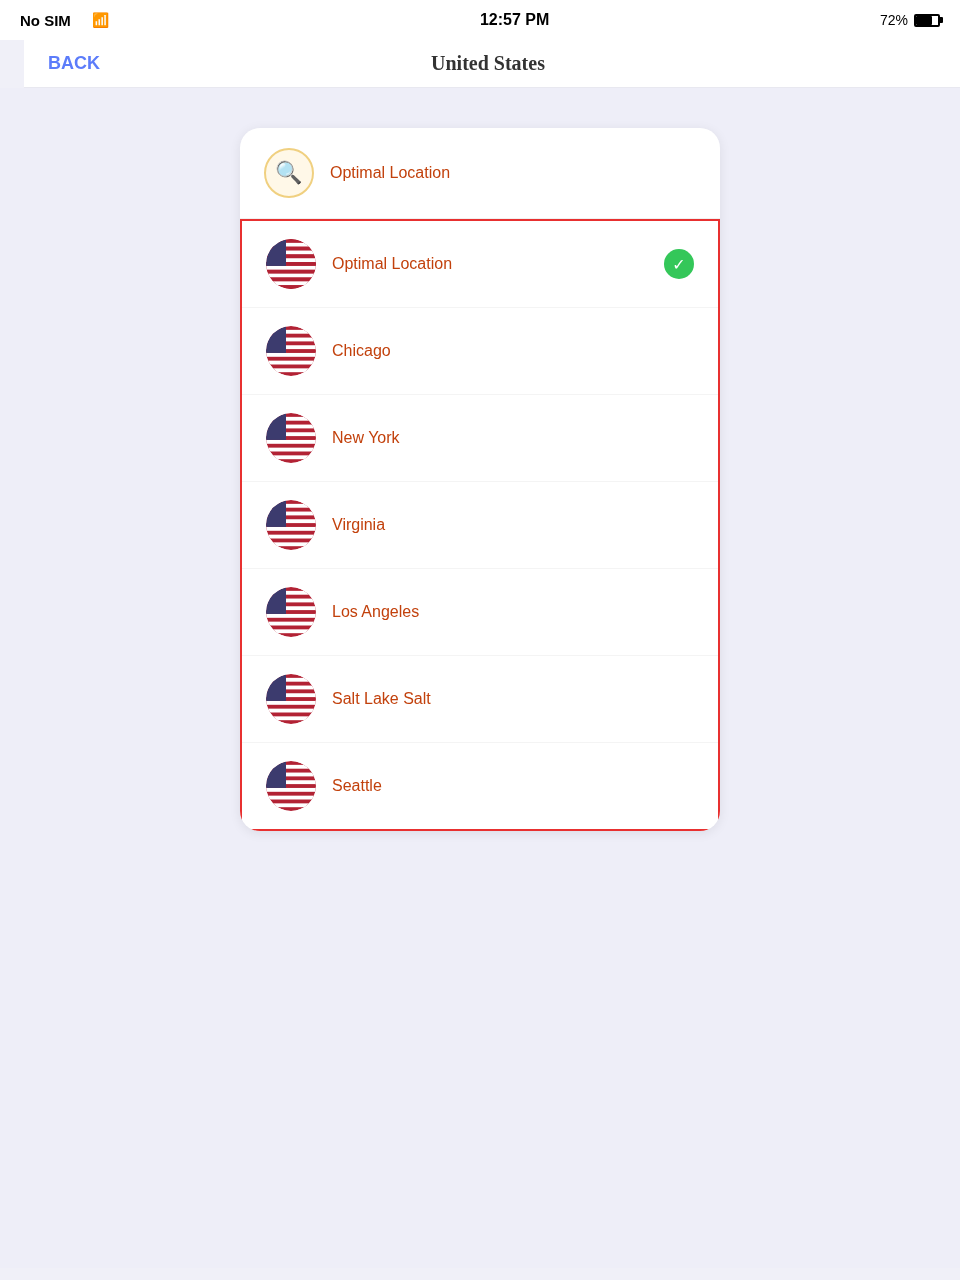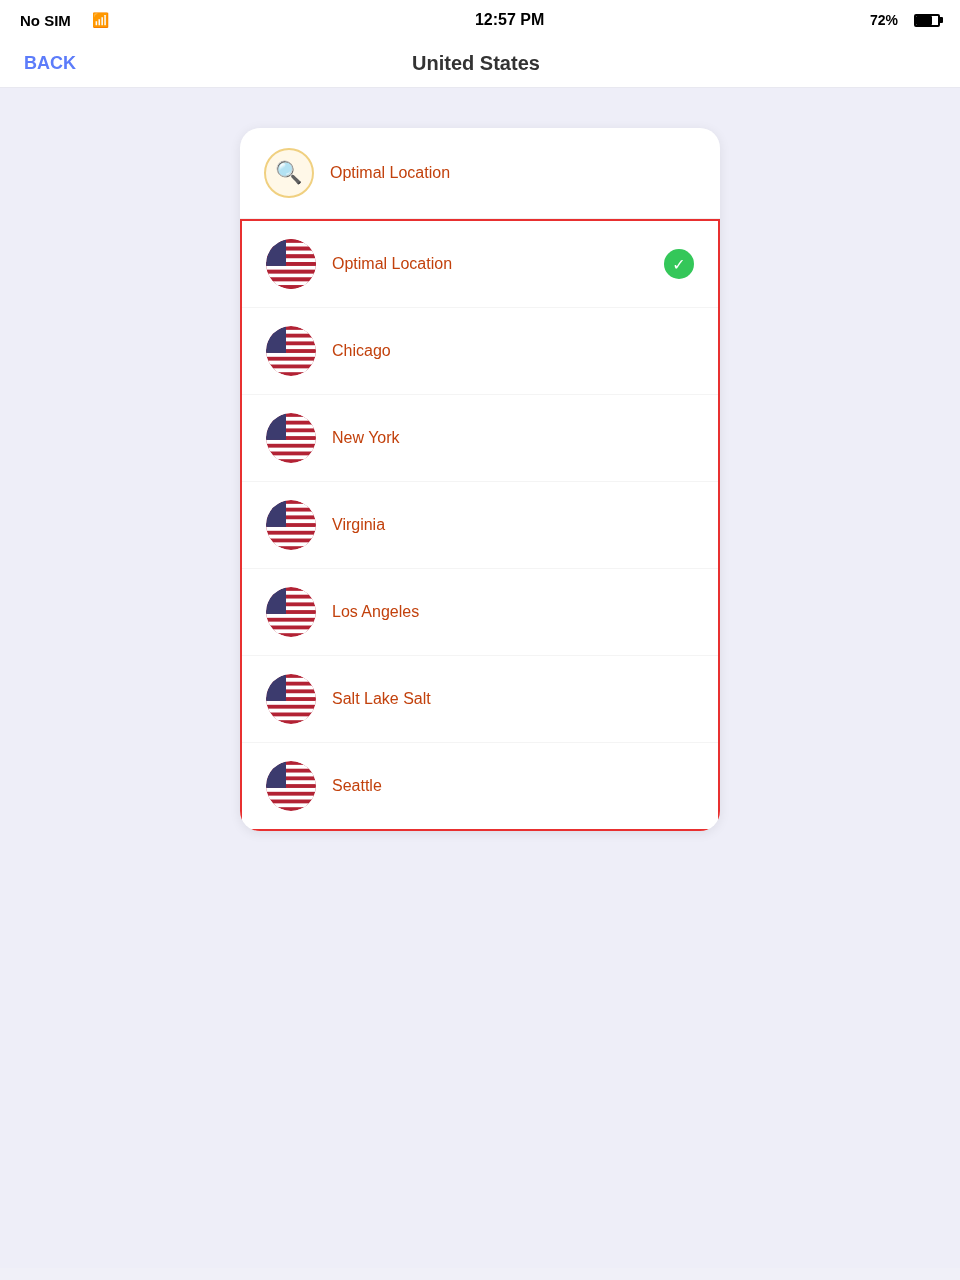--- a/index.html
+++ b/index.html
@@ -32,23 +32,23 @@
     .wifi-icon { font-size: 14px; }
     .status-center {
       font-size: 16px;
       font-weight: 600;
       color: #000;
       margin-left: 39px;
     }
     .status-right {
       display: flex;
       align-items: center;
-      gap: 16px;
+      gap: 6px;
       font-size: 14px;
-      font-weight: 700;
+      font-weight: 400;
       color: #000;
     }
     .battery {
       display: inline-flex;
       align-items: center;
       gap: 2px;
     }
     .battery-body {
       width: 26px;
       height: 13px;
@@ -75,31 +75,33 @@
     }
 
     
     .nav-bar {
       display: flex;
       justify-content: space-between;
       align-items: center;
       padding: 12px 24px;
       background: #fff;
       border-bottom: 1px solid #e8e8f0;
+      margin-left: 24px;
     }
     .back-btn {
       font-size: 18px;
       font-weight: 600;
       color: #5c7cfa;
       cursor: pointer;
     }
     .nav-title {
       font-size: 20px;
       font-weight: 600;
       color: #333;
+      font-family: Liberation Serif, serif;
     }
     .nav-spacer {
       width: 60px;
     }
 
     
     .main-content {
       background: #eeeef8;
       height: calc(1280px - 40px - 60px);
       display: flex;

